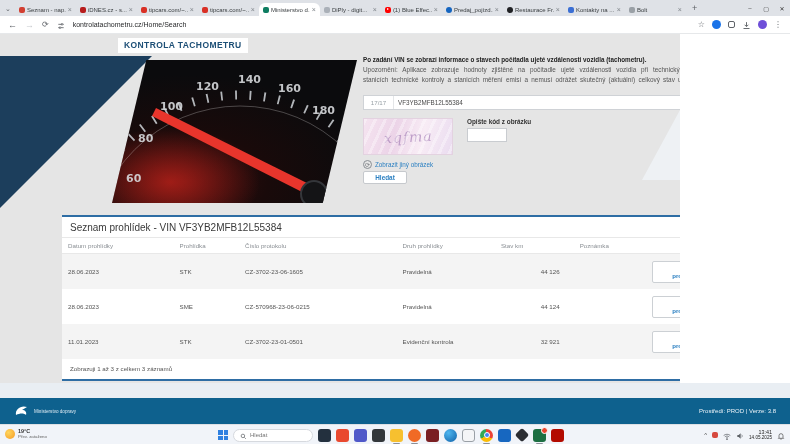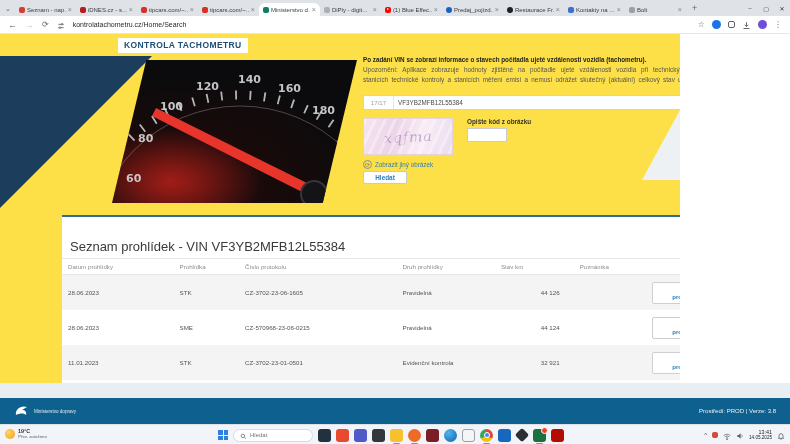--- a/index.html
+++ b/index.html
@@ -34,21 +34,21 @@
   .reload { font-size:8px; }
   .url { font-size:7px; color:#28292b; }
   .toolbar-right { margin-left:auto; display:flex; align-items:center; gap:7px; }
   .star { font-size:8px; color:#5f6368; }
   .ext-blue { width:9px; height:9px; border-radius:50%; background:#1a73e8; }
   .ext-square { width:7px; height:7px; border:1px solid #5f6368; border-radius:2px; }
   .avatar { width:9px; height:9px; border-radius:50%; background:#6e4fd8; }
   .dots { font-size:8px; color:#5f6368; }
 
   
-  .content { position:absolute; top:34px; left:0; width:680px; height:349px; background:#fde047; overflow:hidden; }
+  .content { position:absolute; top:34px; left:0; width:680px; height:349px; background:#e5e5e5; overflow:hidden; }
   .deco-navy { position:absolute; left:0; top:22px; width:152px; height:152px; background:#1c3e5c;
                clip-path:polygon(0 0,100% 0,0 100%); }
   .deco-gray { position:absolute; left:642px; top:4px; width:148px; height:142px; background:#eef1f4;
                clip-path:polygon(52% 0,100% 0,48% 100%,0 100%); }
   .page-title { position:absolute; left:118px; top:4px; background:#fff; padding:2px 6px 3px;
                 font-size:8.5px; font-weight:bold; color:#1d4f76; letter-spacing:.4px; }
   .speedo { position:absolute; left:112px; top:26px; width:245px; height:143px;
             clip-path:polygon(14% 0,100% 0,86% 100%,0 100%); }
   .speedo svg { width:100%; height:100%; display:block; }
 
@@ -78,21 +78,21 @@
   .refresh-link { position:absolute; left:363px; top:126px; display:flex; align-items:center; gap:3px;
                   font-size:6.3px; color:#2a7fc1; }
   .refresh-glyph { width:9px; height:9px; border:1px solid #8a8f94; border-radius:50%; color:#6a6f74;
                    font-size:6px; line-height:8px; text-align:center; flex:none; }
   .hledat-btn { position:absolute; left:363px; top:137px; width:44px; height:13px; border:1px solid #c6c9cd;
                 border-radius:2px; background:#fff; color:#2a7fc1; font-weight:bold; font-size:6.4px;
                 display:flex; align-items:center; justify-content:center; }
 
   .results { position:absolute; left:62px; top:181px; width:656px; border-top:2px solid #2e6da4;
              border-bottom:2px solid #2e6da4; background:#fff; }
-  .results-heading { font-size:13px; color:#3a3a3a; padding:22px 8px 4px; }
+  .results-heading { font-size:10px; color:#3a3a3a; padding:5px 8px 4px; }
   .results table { width:100%; border-collapse:collapse; font-size:6.2px; }
   .results thead th { font-weight:normal; color:#8a8f94; text-align:left; padding:4px 6px;
                       border-top:1px solid #e8e8e8; border-bottom:1px solid #e8e8e8; }
   .results tbody td { color:#555; padding:6.5px 6px; }
   .results tbody tr:nth-child(odd) { background:#f4f4f4; }
   .km-cell { text-align:right; padding-right:14px !important; }
   .action-cell { text-align:right; padding-right:8px !important; }
   .detail-btn { display:inline-block; border:1px solid #ccd0d4; border-radius:2px; background:#fff;
                 color:#2a7fc1; font-weight:bold; font-size:6.2px; padding:3px 9px; }
   .summary { font-size:6.2px; color:#555; padding:6px 8px 7px; }

